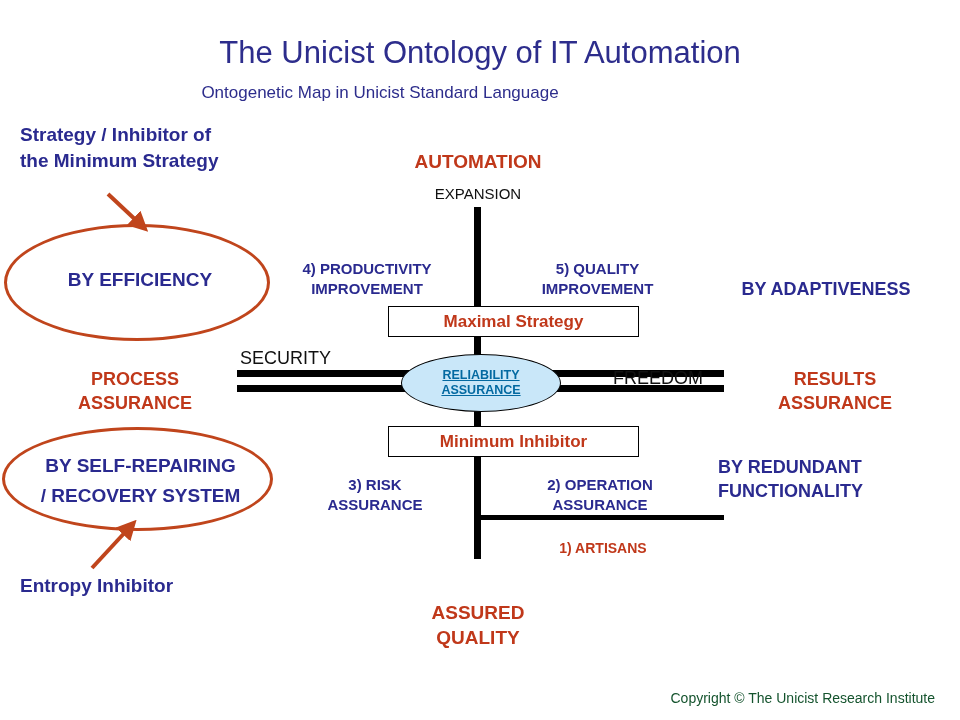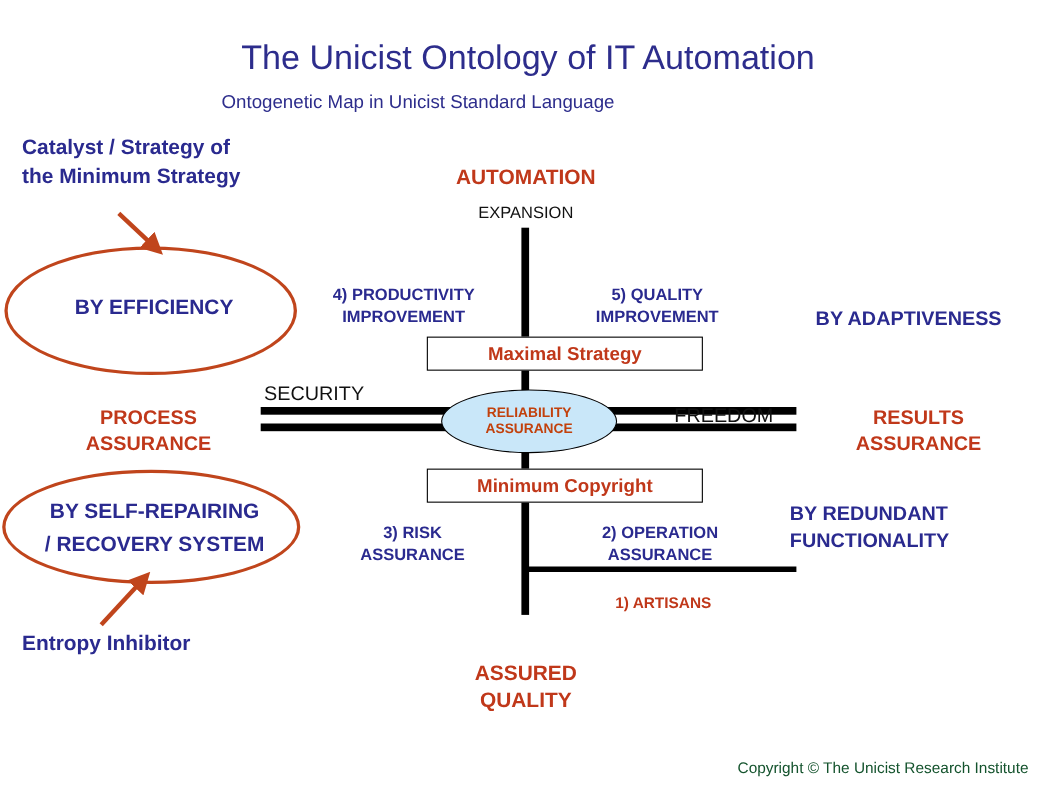--- a/index.html
+++ b/index.html
@@ -102,21 +102,21 @@
     left:401px; top:354px; width:160px; height:58px;
     background:#c9e7f9;
     border:1px solid #000000;
     border-radius:50%;
     box-sizing:border-box;
     z-index:6;
     display:flex; flex-direction:column;
     align-items:center; justify-content:center;
   }
   #oval-reliability span{
-    font-size:12.5px; font-weight:bold; color:#c2410c; line-height:15px;
+    font-size:12.5px; font-weight:bold; color:#0369a1; line-height:15px;text-decoration:underline;
   }
 
   
   #lbl-automation{ left:330px; top:141px; width:296px; font-size:19px;}
   #lbl-expansion { left:330px; top:175px; width:296px; font-size:15px;}
   #lbl-contraction{left:330px; top:563px; width:296px; font-size:17px;}
   #lbl-assured{   left:330px; top:590px; width:296px; font-size:19px; line-height:25px;}
 
   #lbl-security{ left:240px; top:348px; font-size:18px;}
   #lbl-freedom { left:613px; top:348px; font-size:18px;margin-top:20px;}
@@ -144,21 +144,21 @@
 </style>
 </head>
 <body>
 
 <div id="canvas">
 
   <div class="abs ctr" id="title">The Unicist Ontology of IT Automation</div>
   <div class="abs ctr" id="subtitle">Ontogenetic Map in Unicist Standard Language</div>
 
   <div class="abs blue-bold" id="catalyst-label">
-    <div>Catalyst / Strategy of</div>
+    <div>Strategy / Inhibitor of</div>
     <div>the Minimum Strategy</div>
   </div>
 
   <svg class="abs arrow-svg" style="left:100px;top:190px;" width="80" height="50">
     <defs>
       <marker id="ah1" markerWidth="5" markerHeight="5" refX="2.2" refY="2.5" orient="auto">
         <path d="M0,0 L5,2.5 L0,5 z" fill="#c0451c"></path>
       </marker>
     </defs>
     <line x1="8" y1="4" x2="40" y2="34" stroke="#c0451c" stroke-width="4" marker-end="url(#ah1)"></line>
@@ -188,21 +188,21 @@
 
   <div class="abs" id="v-axis"></div>
   <div class="abs" id="h-bar-top"></div>
   <div class="abs" id="h-bar-bottom"></div>
   <div class="abs" id="h-line-artisans"></div>
 
   <div class="abs strategy-box red-bold" id="box-maximal">
     <span>Maximal Strategy</span>
   </div>
   <div class="abs strategy-box red-bold" id="box-minimum">
-    <span>Minimum  Copyright</span>
+    <span>Minimum  Inhibitor</span>
   </div>
 
   <div class="abs" id="oval-reliability">
     <span>RELIABILITY</span>
     <span>ASSURANCE</span>
   </div>
 
   <div class="abs ctr red-bold" id="lbl-automation">AUTOMATION</div>
   <div class="abs ctr black-plain" id="lbl-expansion">EXPANSION</div>
 

